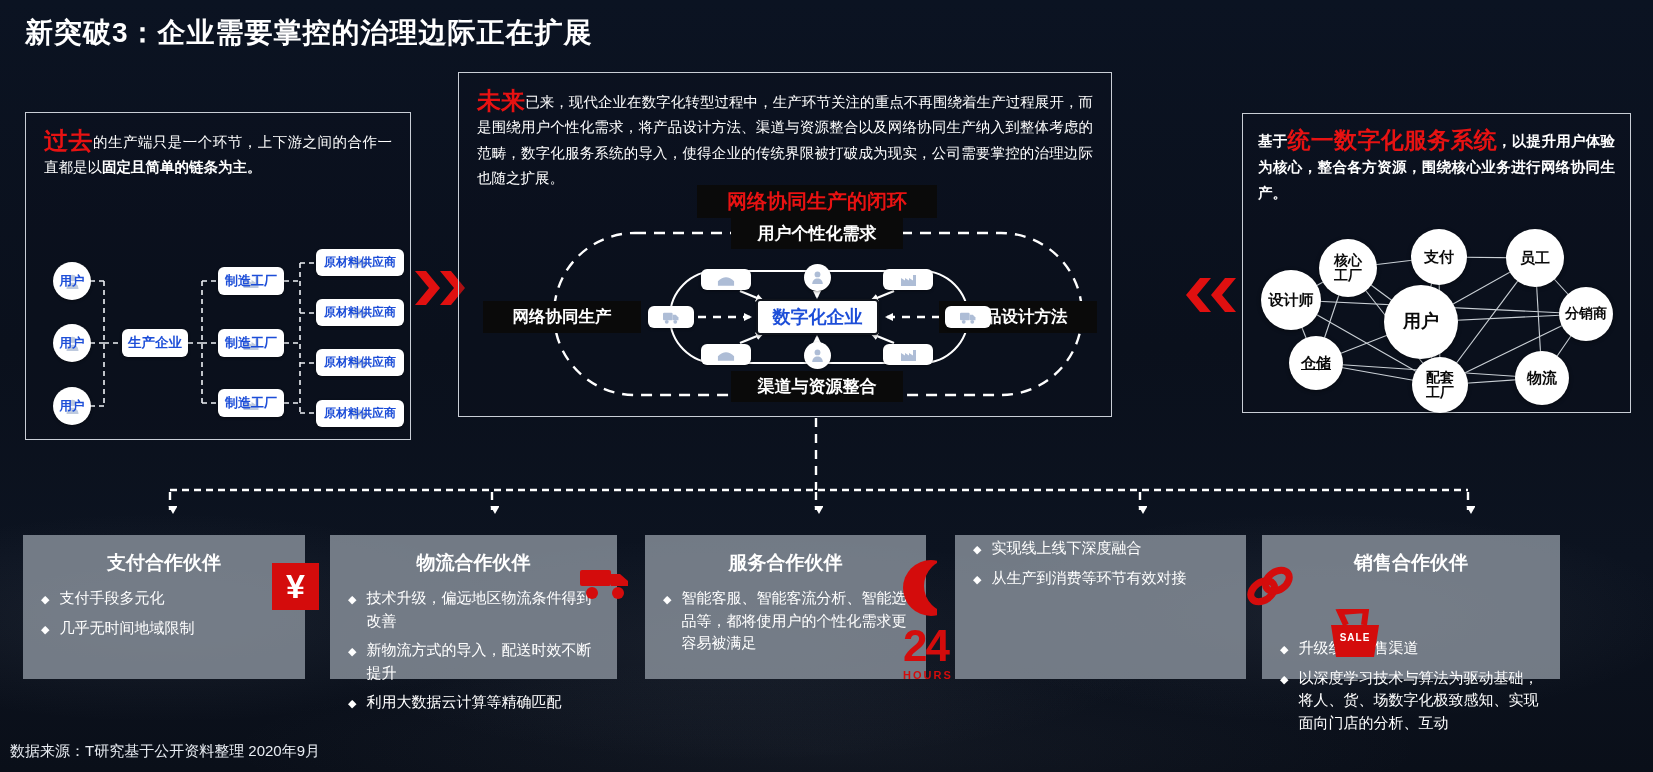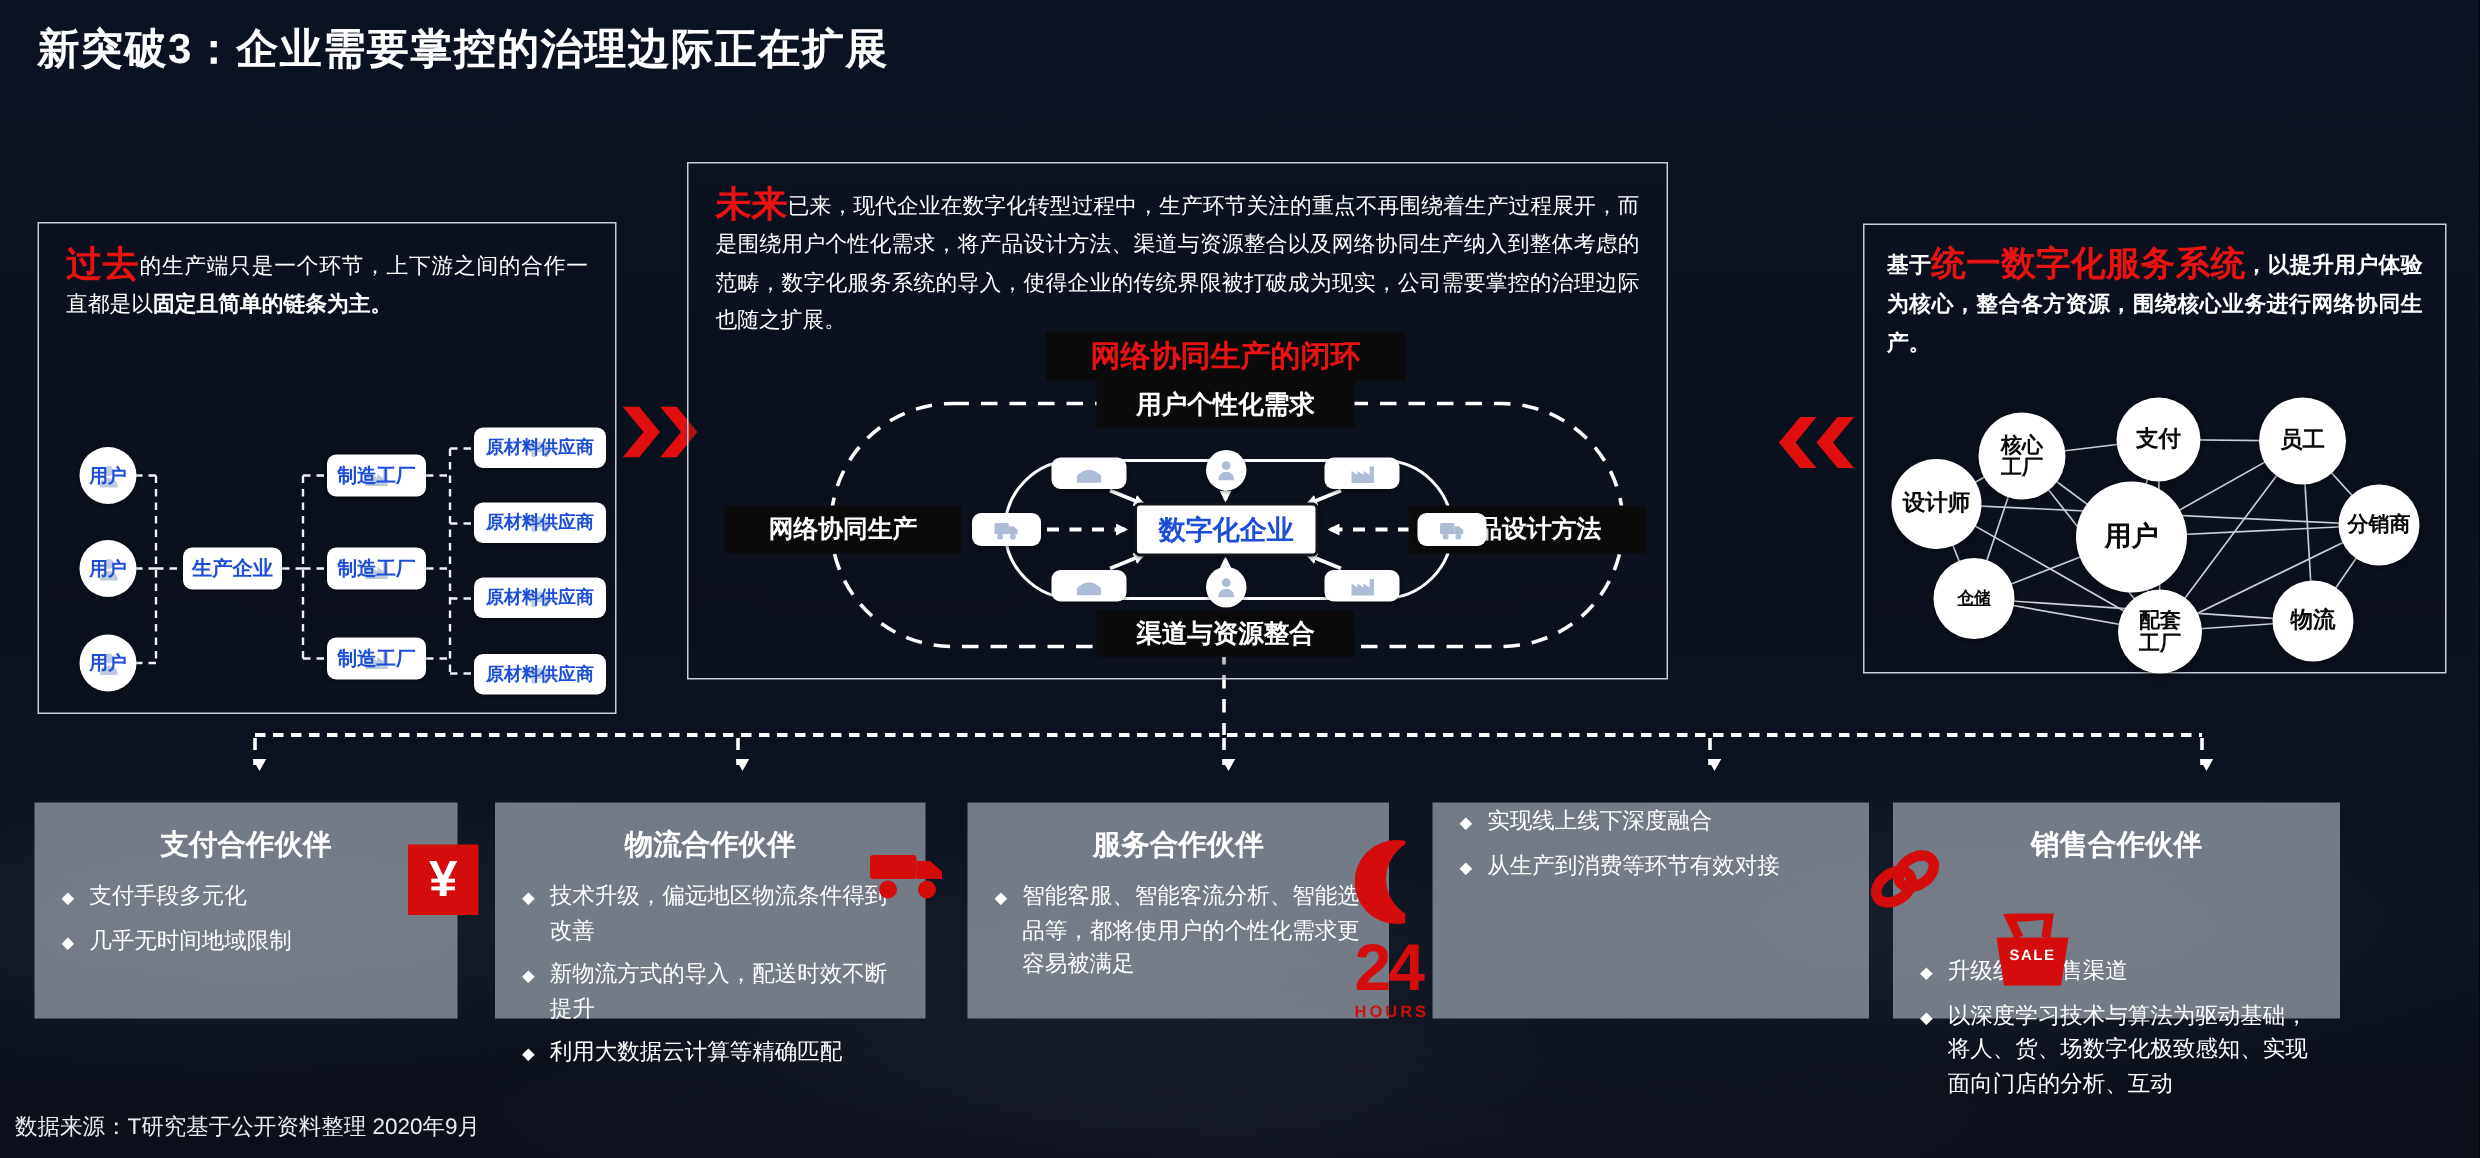--- a/index.html
+++ b/index.html
@@ -11,21 +11,21 @@
   }
   .bg-haze{
     position:absolute; inset:0; pointer-events:none;
     background:
       radial-gradient(500px 150px at 10% 80%, rgba(150,160,175,.10), transparent 70%),
       radial-gradient(600px 160px at 45% 84%, rgba(150,160,175,.09), transparent 70%),
       radial-gradient(520px 150px at 80% 80%, rgba(150,160,175,.10), transparent 70%),
       radial-gradient(800px 120px at 50% 97%, rgba(120,130,145,.08), transparent 75%);
   }
   .page-title{ position:absolute; left:25px; top:14px; font-size:28px; font-weight:bold; letter-spacing:1px; }
-  .panel{ position:absolute; border:1.5px solid #c9ced6; background:rgba(10,16,28,.25);margin-top:36px; }
+  .panel{ position:absolute; border:1.5px solid #c9ced6; background:rgba(10,16,28,.25); }
   #past-panel{ left:25px; top:112px; width:386px; height:328px; }
   #future-panel{ left:458px; top:72px; width:654px; height:345px; }
   #unified-panel{ left:1242px; top:113px; width:389px; height:300px; }
   .lead{ padding:16px 18px 0 18px; font-size:14.5px; line-height:1.75; text-align:justify; }
   .kw-red{ color:#e81212; font-weight:bold; font-size:24px; line-height:1; vertical-align:-2px; }
   .kw-red.big{ font-size:23px; }
   .b{ font-weight:bold; }
   #unified-panel .lead{ font-weight:bold; font-size:14.5px; line-height:1.8; padding-top:14px; }
 
   
@@ -351,21 +351,21 @@
         </div>
       <div class="netnode" style="left:263px; top:115px; width:58px; height:58px; font-size:15px;">
           <span>员工</span>
         </div>
       <div class="netnode" style="left:316px; top:173px; width:54px; height:54px; font-size:14px;">
           <span>分销商</span>
         </div>
       <div class="netnode" style="left:141px; top:171px; width:74px; height:74px; font-size:18px;">
           <span>用户</span>
         </div>
-      <div class="netnode" style="left:46px; top:222px; width:54px; height:54px; font-size:11px;text-decoration:underline;">
+      <div class="netnode" style="left:46px; top:222px; width:54px; height:54px; font-size:15px;text-decoration:underline;">
           <span>仓储</span>
         </div>
       <div class="netnode" style="left:169px; top:243px; width:56px; height:56px; font-size:14px;">
           <span style="width:2.2em;">配套工厂</span>
         </div>
       <div class="netnode" style="left:272px; top:237px; width:54px; height:54px; font-size:15px;">
           <span>物流</span>
         </div>
     </div>
   </section>

